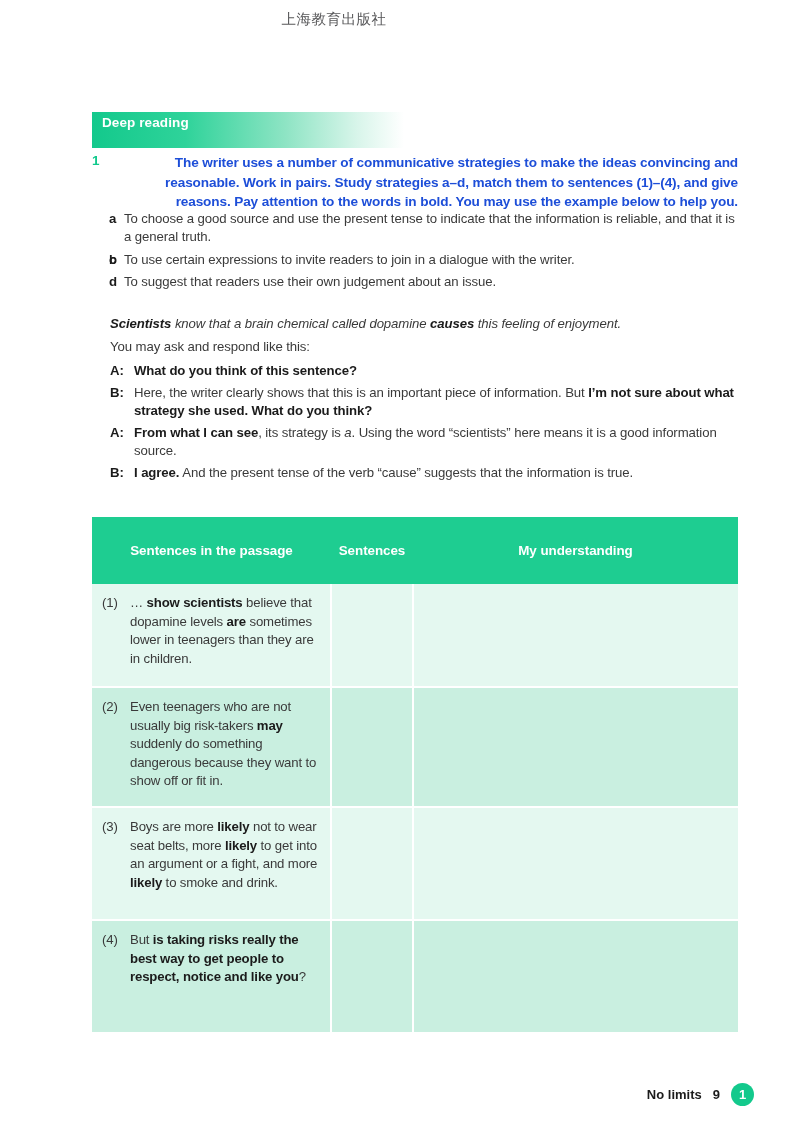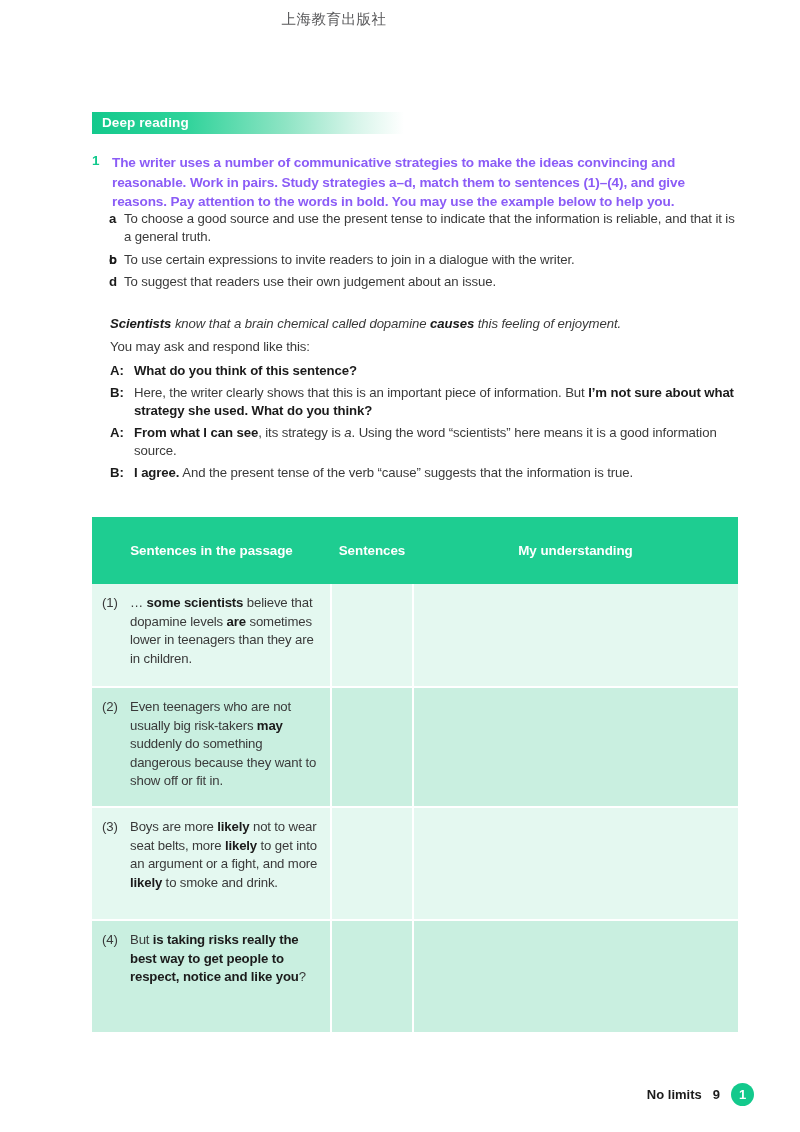--- a/index.html
+++ b/index.html
@@ -28,21 +28,21 @@
     color: #58585a;
     letter-spacing: 0.5px;
   }
 
   
   .section-banner {
     position: absolute;
     left: 92px;
     top: 112px;
     width: 300px;
-    height: 22px;
+    height: 36px;
     background: linear-gradient(to right, #13c98c 0%, #2fd39a 30%, #8ee4c4 62%, #d8f5ea 85%, #ffffff 100%);
     padding-left: 12px;
   }
   .section-banner-label {
     position: absolute;
     left: 10px;
     top: 3px;
     font-size: 13.5px;
     font-weight: bold;
     color: #ffffff;
@@ -63,22 +63,23 @@
     width: 16px;
     font-size: 13.5px;
     font-weight: bold;
     color: #10c98c;
   }
   .task-stem {
     margin-left: 20px;
     font-size: 13.6px;
     font-weight: bold;
     line-height: 19.5px;
-    color: #8b5cf6;
+    color: #1d4ed8;
     letter-spacing: -0.12px;
+    text-align: right;
   }
 
   
   .opt-list {
     position: absolute;
     left: 92px;
     top: 210px;
     width: 646px;
   }
   .opt {
@@ -298,21 +299,21 @@
       <th>Sentences in the passage</th>
       <th class="th-div">Sentences</th>
       <th class="th-div">My understanding</th>
     </tr>
   </thead>
   <tbody>
     <tr class="row-light" style="height:103px">
       <td class="first">
         <div class="cell-inner">
           <span class="cell-num">(1)</span>
-          <span>… <b>some scientists</b> believe that dopamine levels <b>are</b> sometimes lower in teenagers than they are in children.</span>
+          <span>… <b>show scientists</b> believe that dopamine levels <b>are</b> sometimes lower in teenagers than they are in children.</span>
         </div>
       </td>
       <td>
         <div class="cell-inner"></div>
       </td>
       <td>
         <div class="cell-inner"></div>
       </td>
     </tr>
     <tr class="row-dark" style="height:120px">

